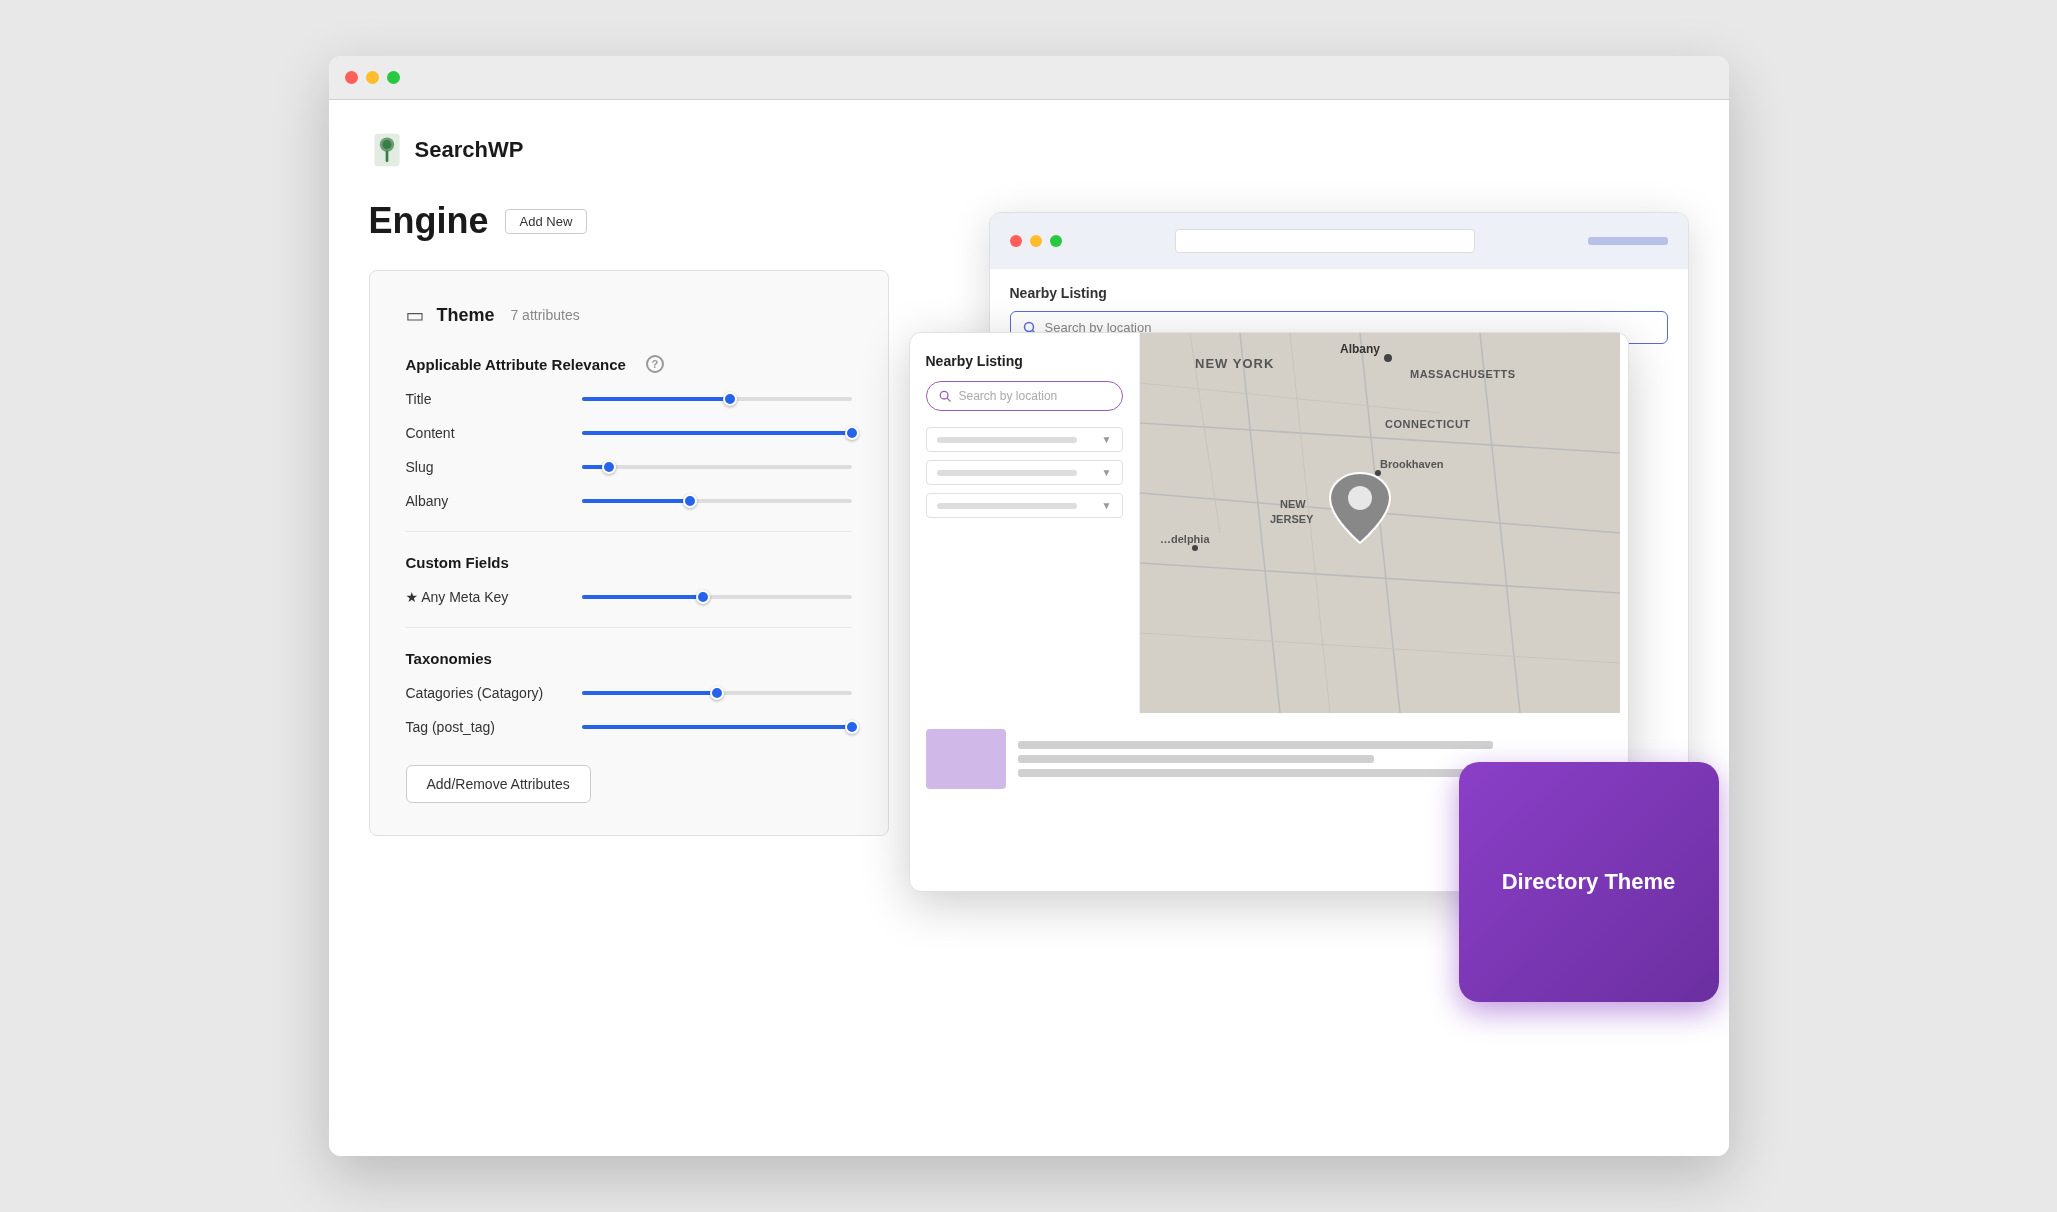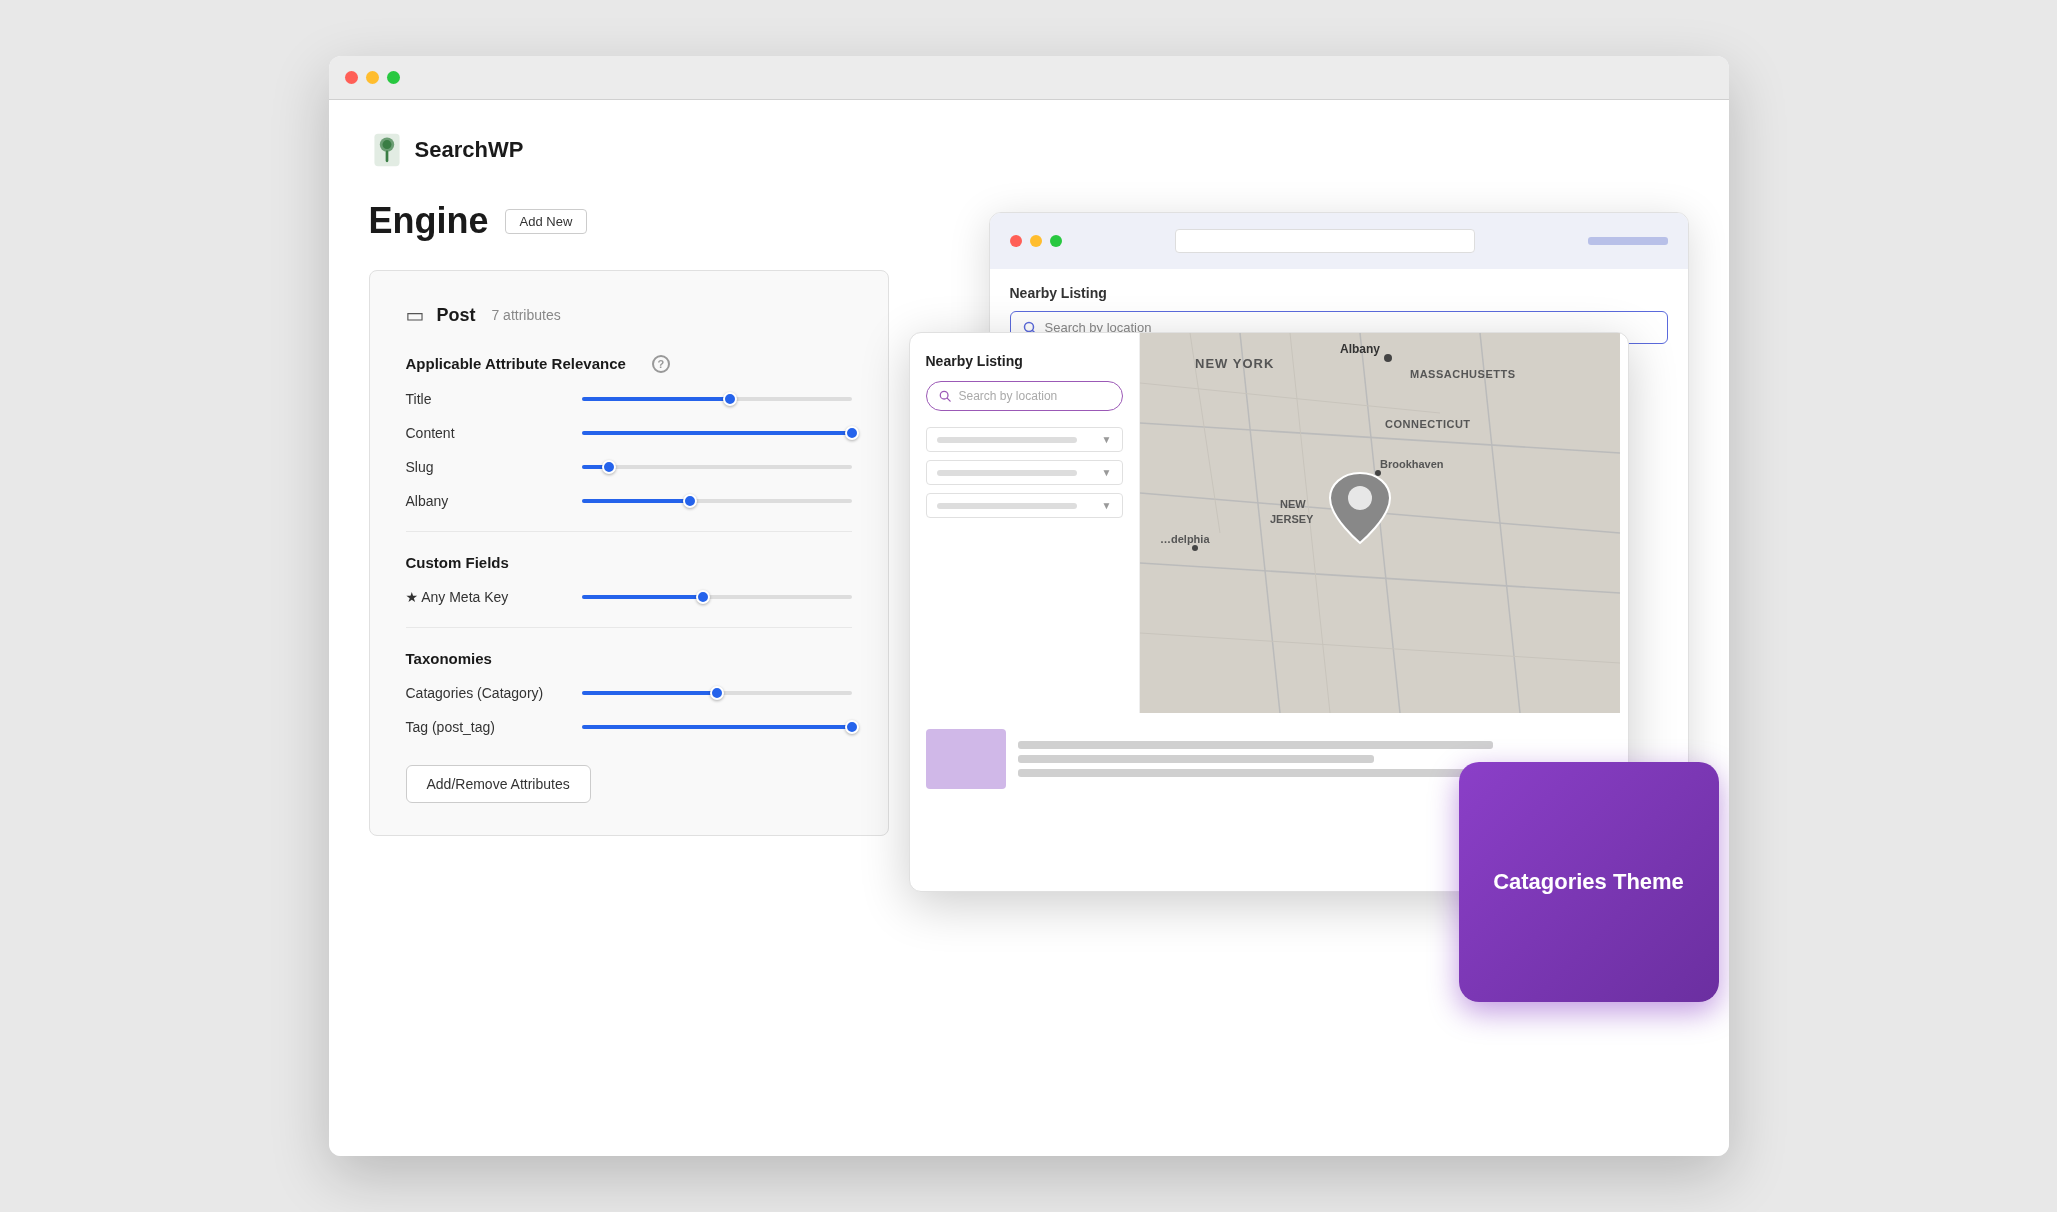--- a/index.html
+++ b/index.html
@@ -108,21 +108,22 @@
       color: #888;
       margin-left: 4px;
     }
 
     .section-label {
       font-size: 15px;
       font-weight: 700;
       color: #1a1a1a;
       margin-bottom: 18px;
       display: flex;
-      gap: 26px;
+      align-items: center;
+      gap: 20px;
     }
     .help-icon {
       width: 18px; height: 18px;
       border: 2px solid #999;
       border-radius: 50%;
       display: inline-flex;
       align-items: center;
       justify-content: center;
       font-size: 11px;
       color: #999;
@@ -386,21 +387,21 @@
 
     <div class="engine-header">
       <span class="engine-title">Engine</span>
       <button class="add-new-btn">Add New</button>
     </div>
 
     <div class="panel">
       
       <div class="panel-header">
         <span class="panel-icon">▭</span>
-        <span class="panel-title">Post</span>
+        <span class="panel-title">Theme</span>
         <span class="panel-subtitle">7 attributes</span>
       </div>
 
       
       <div class="section-label">
         <span>Applicable Attribute Relevance</span>
         <span class="help-icon">?</span>
       </div>
 
       
@@ -586,19 +587,19 @@
           <div class="thumb-placeholder"></div>
           <div class="lines-placeholder">
             <div class="line-gray medium"></div>
             <div class="line-gray short"></div>
             <div class="line-gray medium"></div>
           </div>
         </div>
       </div>
 
       <div class="directory-card">
-        <span class="directory-card-text">Catagories Theme</span>
+        <span class="directory-card-text">Directory Theme</span>
       </div>
 
     </div>
 
   </div>
 </div>
 
 </body></html>

